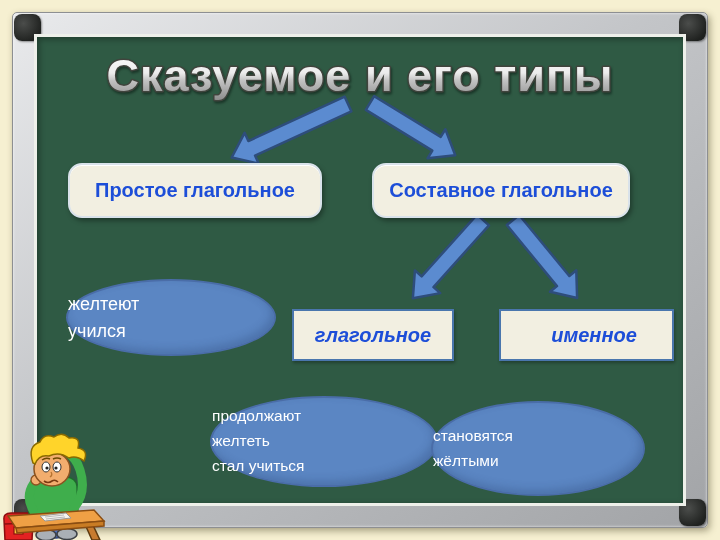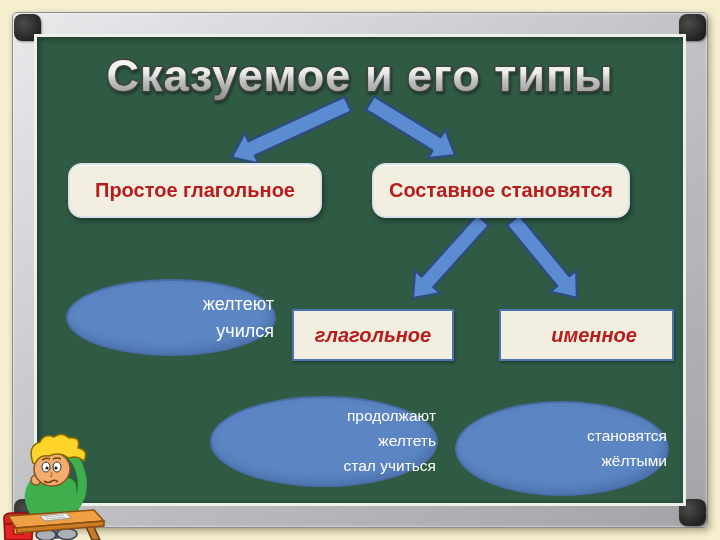--- a/index.html
+++ b/index.html
@@ -39,46 +39,46 @@
     font-family:"Liberation Sans", sans-serif;font-weight:bold;
     font-size:45px;letter-spacing:1px;
     paint-order:stroke;stroke:#40443d;stroke-width:3px;stroke-linejoin:round;
   }
 
   .arrows-svg{position:absolute;inset:0;width:720px;height:540px;pointer-events:none;}
   .arrows-svg path{stroke:#2e4d7b;stroke-width:2.5;stroke-linejoin:round;}
 
   .node{
     position:absolute;display:flex;align-items:center;justify-content:center;
-    background:#f2efe1;color:#b91c1c;font-weight:bold;font-size:20px;
+    background:#f2efe1;color:#1d4ed8;font-weight:bold;font-size:20px;
     text-align:center;
   }
   .node.rounded{
     border-radius:14px;border:2px solid #d9e2ea;
     box-shadow:2px 3px 5px rgba(0,0,0,.35), inset 0 1px 0 #ffffff;
   }
   .node.rect{
     border:2px solid #4a76ad;
     box-shadow:1px 2px 3px rgba(0,0,0,.3);
     font-style:italic;
   }
   #node-simple{left:68px;top:163px;width:250px;height:51px;}
   #node-compound{left:372px;top:163px;width:254px;height:51px;}
   #node-verbal{left:292px;top:309px;width:158px;height:48px;}
   #node-nominal{left:499px;top:309px;width:156px;height:48px;padding-left:15px;}
 
   .bubble{
-    position:absolute;display:flex;flex-direction:column;align-items:flex-end;justify-content:center;
+    position:absolute;display:flex;flex-direction:column;align-items:flex-start;justify-content:center;
     background:#5b86c3;border:2px solid #4a6da8;border-radius:50%;
     color:#ffffff;text-align:center;
     box-shadow:inset -3px -4px 8px rgba(30,55,100,.25);
   }
   #ex-simple{left:66px;top:279px;width:206px;height:73px;font-size:18px;line-height:1.5;}
   #ex-verbal{left:210px;top:396px;width:224px;height:87px;font-size:15.5px;line-height:1.6;}
-  #ex-nominal{left:455px;top:401px;width:210px;height:91px;font-size:15.5px;line-height:1.6;}
+  #ex-nominal{left:431px;top:401px;width:210px;height:91px;font-size:15.5px;line-height:1.6;}
 
   .student-svg{position:absolute;left:0px;top:428px;width:112px;height:112px;z-index:5;}
 </style>
 </head>
 <body>
 
 <div class="slide">
 
   <div class="board-frame">
     <div class="cap tl"></div>
@@ -112,21 +112,21 @@
     </g>
     <g transform="translate(513,220) rotate(50.6)">
       <path d="M0,-8 H79 V-17 L101,0 L79,17 V8 H0 Z" fill="#5b8bd0"></path>
     </g>
   </svg>
 
   <div class="node rounded" id="node-simple">
     <span>Простое глагольное</span>
   </div>
   <div class="node rounded" id="node-compound">
-    <span>Составное становятся</span>
+    <span>Составное глагольное</span>
   </div>
   <div class="node rect" id="node-verbal">
     <span>глагольное</span>
   </div>
   <div class="node rect" id="node-nominal">
     <span>именное</span>
   </div>
 
   <div class="bubble" id="ex-simple">
     <div>желтеют</div>

